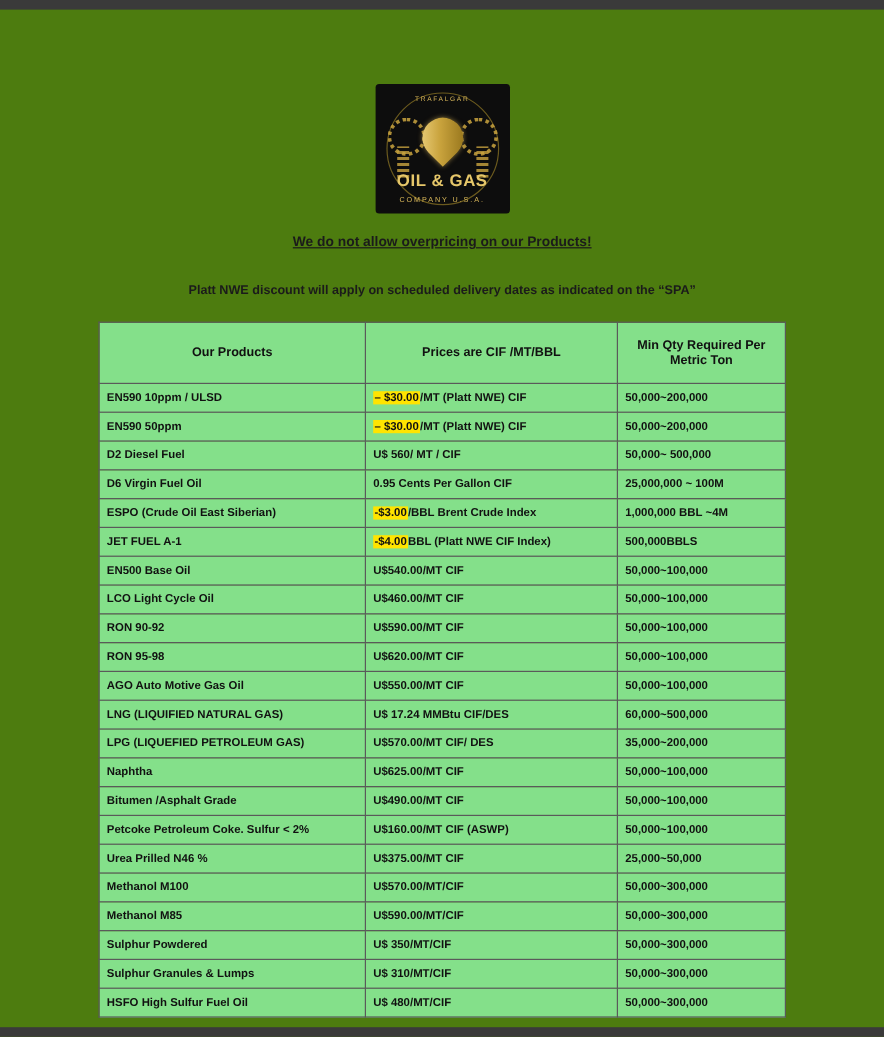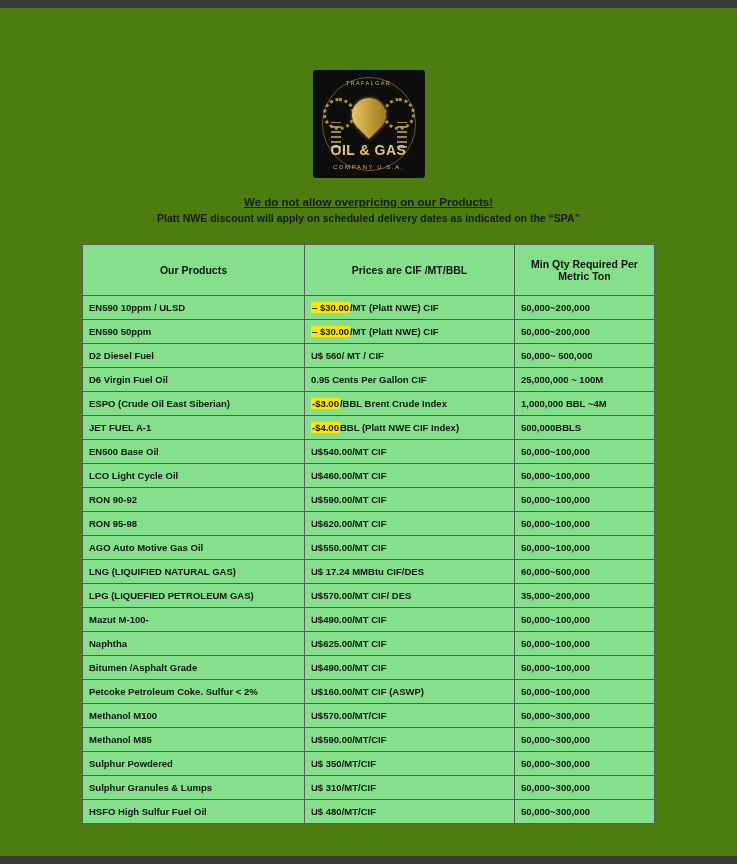--- a/index.html
+++ b/index.html
@@ -114,21 +114,21 @@
     font-weight: bold;
     color: #1b1b1b;
     margin-top: 18px;
     text-decoration: underline;
   }
   .subline {
     text-align: center;
     font-size: 10.5px;
     font-weight: bold;
     color: #1b1b1b;
-    margin-top: 4px;
+    margin-top: 28px;
   }
   table.pricing {
     border-collapse: collapse;
     margin: 20px auto 4px auto;
     width: 572px;
     table-layout: fixed;
   }
   table.pricing th, table.pricing td {
     border: 1px solid #5a5a5a;
     background: #84e08a;
@@ -249,40 +249,40 @@
           <td>LNG (LIQUIFIED NATURAL GAS)</td>
           <td>U$ 17.24 MMBtu CIF/DES</td>
           <td>60,000~500,000</td>
         </tr>
         <tr>
           <td>LPG (LIQUEFIED PETROLEUM GAS)</td>
           <td>U$570.00/MT CIF/ DES</td>
           <td>35,000~200,000</td>
         </tr>
         <tr>
-          <td>Mazut M-100-</td>
-          <td>U$490.00/MT CIF</td>
-          <td>50,000~100,000</td>
-        </tr>
-        <tr>
           <td>Naphtha</td>
           <td>U$625.00/MT CIF</td>
           <td>50,000~100,000</td>
         </tr>
         <tr>
           <td>Bitumen /Asphalt Grade</td>
           <td>U$490.00/MT CIF</td>
           <td>50,000~100,000</td>
         </tr>
         <tr>
           <td>Petcoke Petroleum Coke. Sulfur &lt; 2%</td>
           <td>U$160.00/MT CIF (ASWP)</td>
           <td>50,000~100,000</td>
         </tr>
         <tr>
+          <td>Urea Prilled N46 %</td>
+          <td>U$375.00/MT CIF</td>
+          <td>25,000~50,000</td>
+        </tr>
+        <tr>
           <td>Methanol M100</td>
           <td>U$570.00/MT/CIF</td>
           <td>50,000~300,000</td>
         </tr>
         <tr>
           <td>Methanol M85</td>
           <td>U$590.00/MT/CIF</td>
           <td>50,000~300,000</td>
         </tr>
         <tr>

